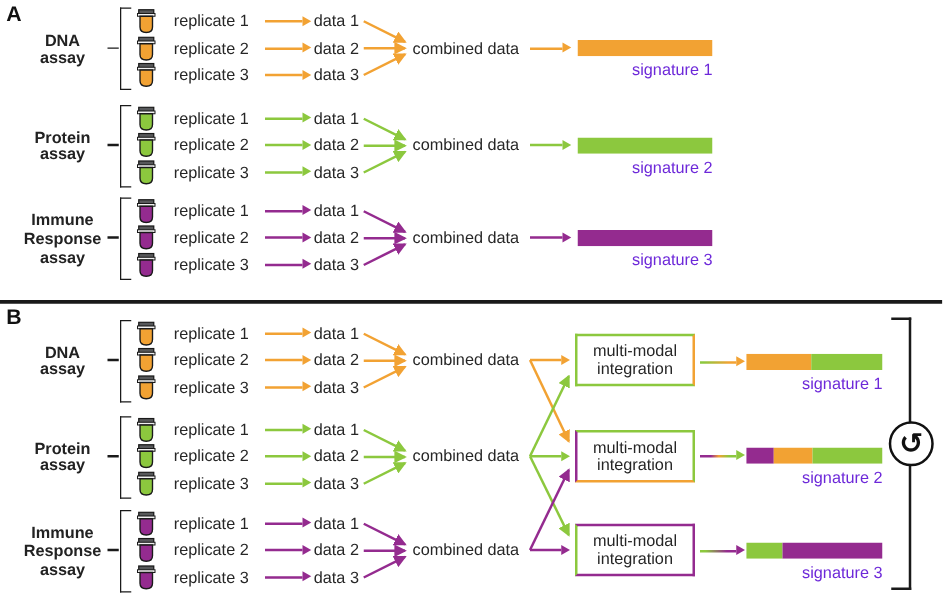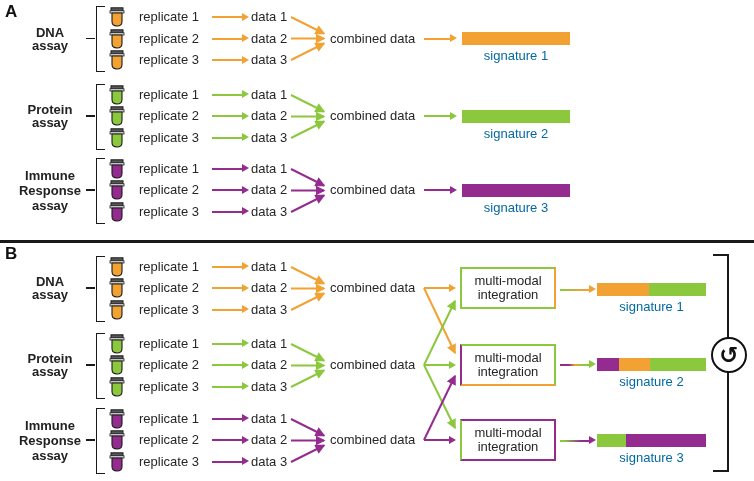--- a/index.html
+++ b/index.html
@@ -17,21 +17,21 @@
   .tube{position:absolute;left:106px;}
   .harrow{position:absolute;height:2px;background:currentColor;}
   .harrow::after{content:"";position:absolute;left:100%;top:-3.5px;width:0;height:0;
     border-top:4.5px solid transparent;border-bottom:4.5px solid transparent;border-left:7px solid currentColor;}
   .c-o{color:var(--o);} .c-g{color:var(--g);} .c-p{color:var(--p);}
   .grad-go{background:linear-gradient(90deg,var(--g) 10%,var(--o) 80%);}
   .grad-pog{background:linear-gradient(90deg,var(--p) 0%,var(--p) 30%,var(--o) 52%,var(--g) 80%);}
   .grad-gp{background:linear-gradient(90deg,var(--g) 15%,var(--p) 75%);}
   .bar{position:absolute;height:13px;display:flex;overflow:hidden;}
   .bar i{display:block;height:100%;}
-  .cap{position:absolute;text-align:center;font-size:13px;color:#0369a1;}
+  .cap{position:absolute;text-align:right;font-size:13px;color:#6d28d9;}
   .mbox{position:absolute;left:460px;width:96px;height:42px;border:2px solid #888;background:#fff;
         box-sizing:border-box;display:flex;flex-direction:column;justify-content:center;
         text-align:center;font-size:13px;line-height:14.5px;color:#262626;}
   .vline{position:absolute;background:#1a1a1a;}
   .cycle{position:absolute;left:711px;top:337px;width:36px;height:36px;border:2.5px solid #111;
          border-radius:50%;background:#fff;box-sizing:border-box;display:flex;align-items:center;
          justify-content:center;font-size:23px;font-weight:700;color:#111;
          font-family:"DejaVu Sans",sans-serif;line-height:1;}
 </style>
 </head>

